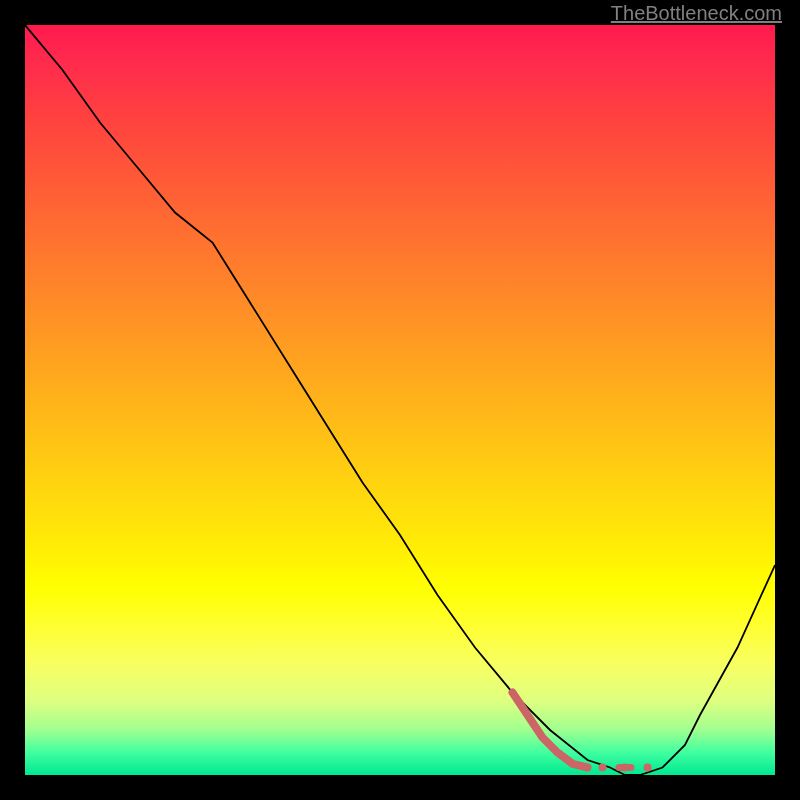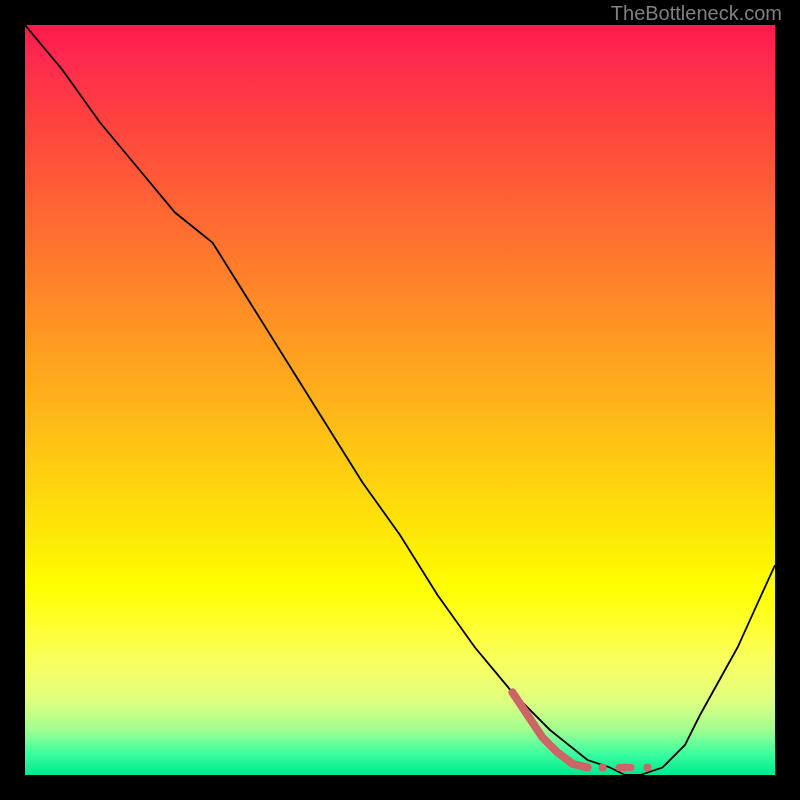--- a/index.html
+++ b/index.html
@@ -17,20 +17,21 @@
     position: relative;
   }
   .attribution {
     position: absolute;
     top: 2px;
     right: 18px;
     color: #808080;
     font-size: 20px;
     font-weight: normal;
     z-index: 10;
+    text-decoration: underline;
   }
   .plot-area {
     position: absolute;
     left: 25px;
     top: 25px;
     width: 750px;
     height: 750px;
   }
   .gradient-bg {
     position: absolute;

